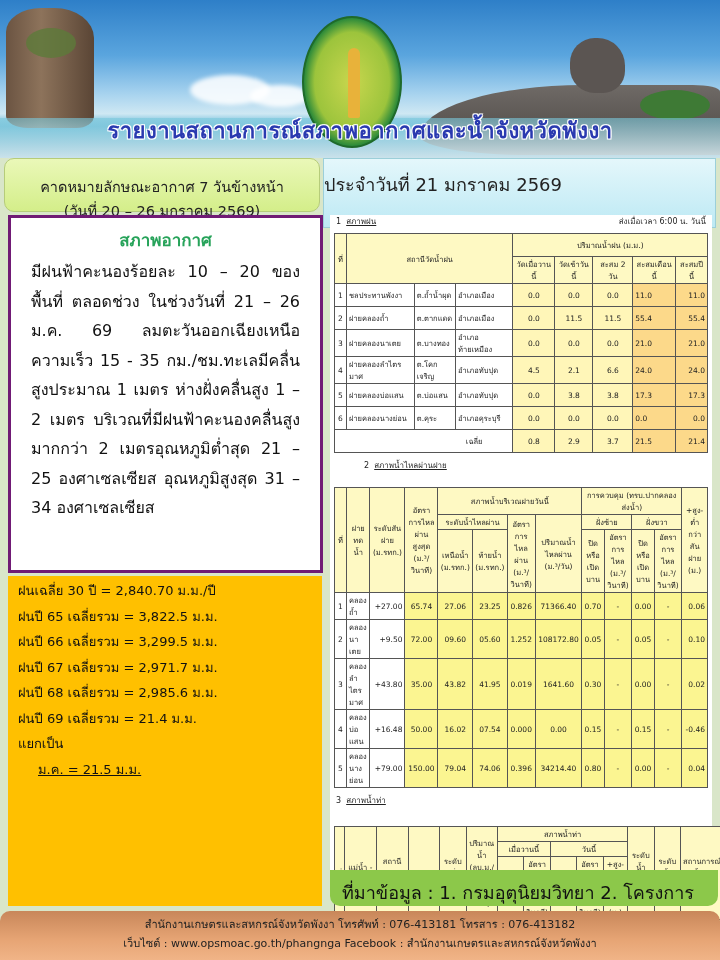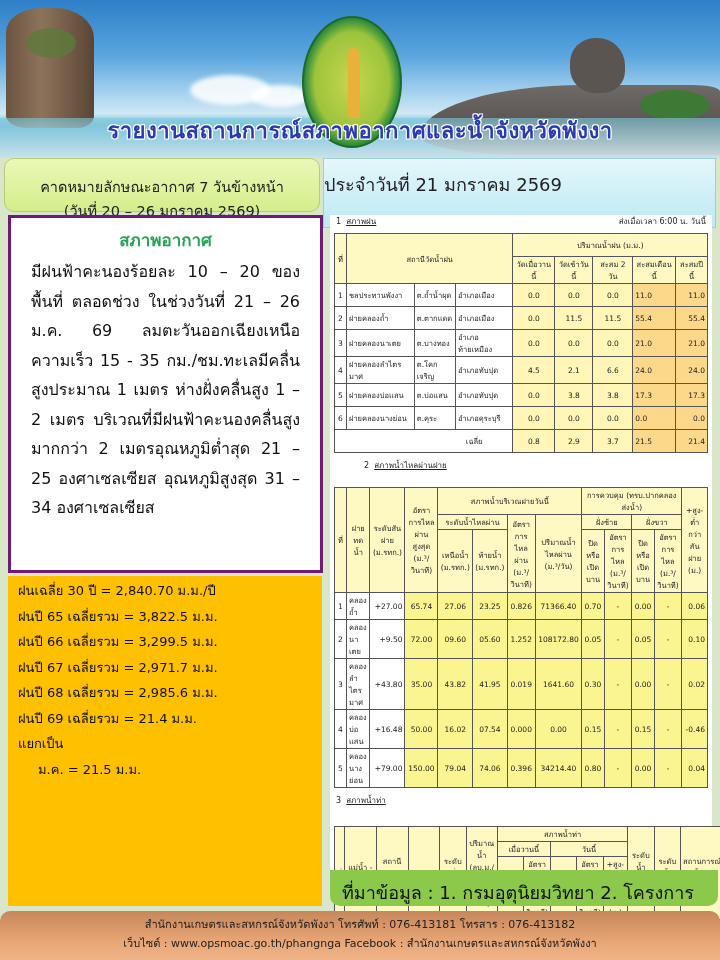--- a/index.html
+++ b/index.html
@@ -38,21 +38,21 @@
 
   
   .wx { position: absolute; left: 8px; top: 215px; width: 315px; height: 358px;
     background: #fff; border: 3px solid #701a75; padding: 8px 20px; }
   .wx-title { text-align: center; color: #27a35a; font-size: 17px; font-weight: bold; margin-bottom: 4px; }
   .wx-body { font-size: 16px; line-height: 29.5px; color: #111; text-align: justify; text-align-last: left; }
 
   
   .rain { position: absolute; left: 8px; top: 576px; width: 314px; height: 330px;
     background: #ffc000; padding: 2px 10px; font-size: 13px; line-height: 25.5px; color: #111; }
-  .rain .indent { padding-left: 20px; }
+  .rain .indent { padding-left: 20px; text-decoration: underline; }
 
   
   .report { position: absolute; left: 330px; top: 215px; width: 382px; height: 660px; background: #fff; }
   .sec-head { display: flex; justify-content: space-between; font-size: 8px; color: #222; padding: 0 6px; height: 16px; align-items: flex-start; }
   .sec-head .lbl { text-decoration: underline; }
   table { border-collapse: collapse; width: 100%; font-size: 7.5px; color: #222; }
   th, td { border: 1px solid #555; padding: 1px 2px; text-align: center; }
   th { background: #fef9c3; font-weight: normal; }
   td.l { text-align: left; }
   td.r { text-align: right; }

